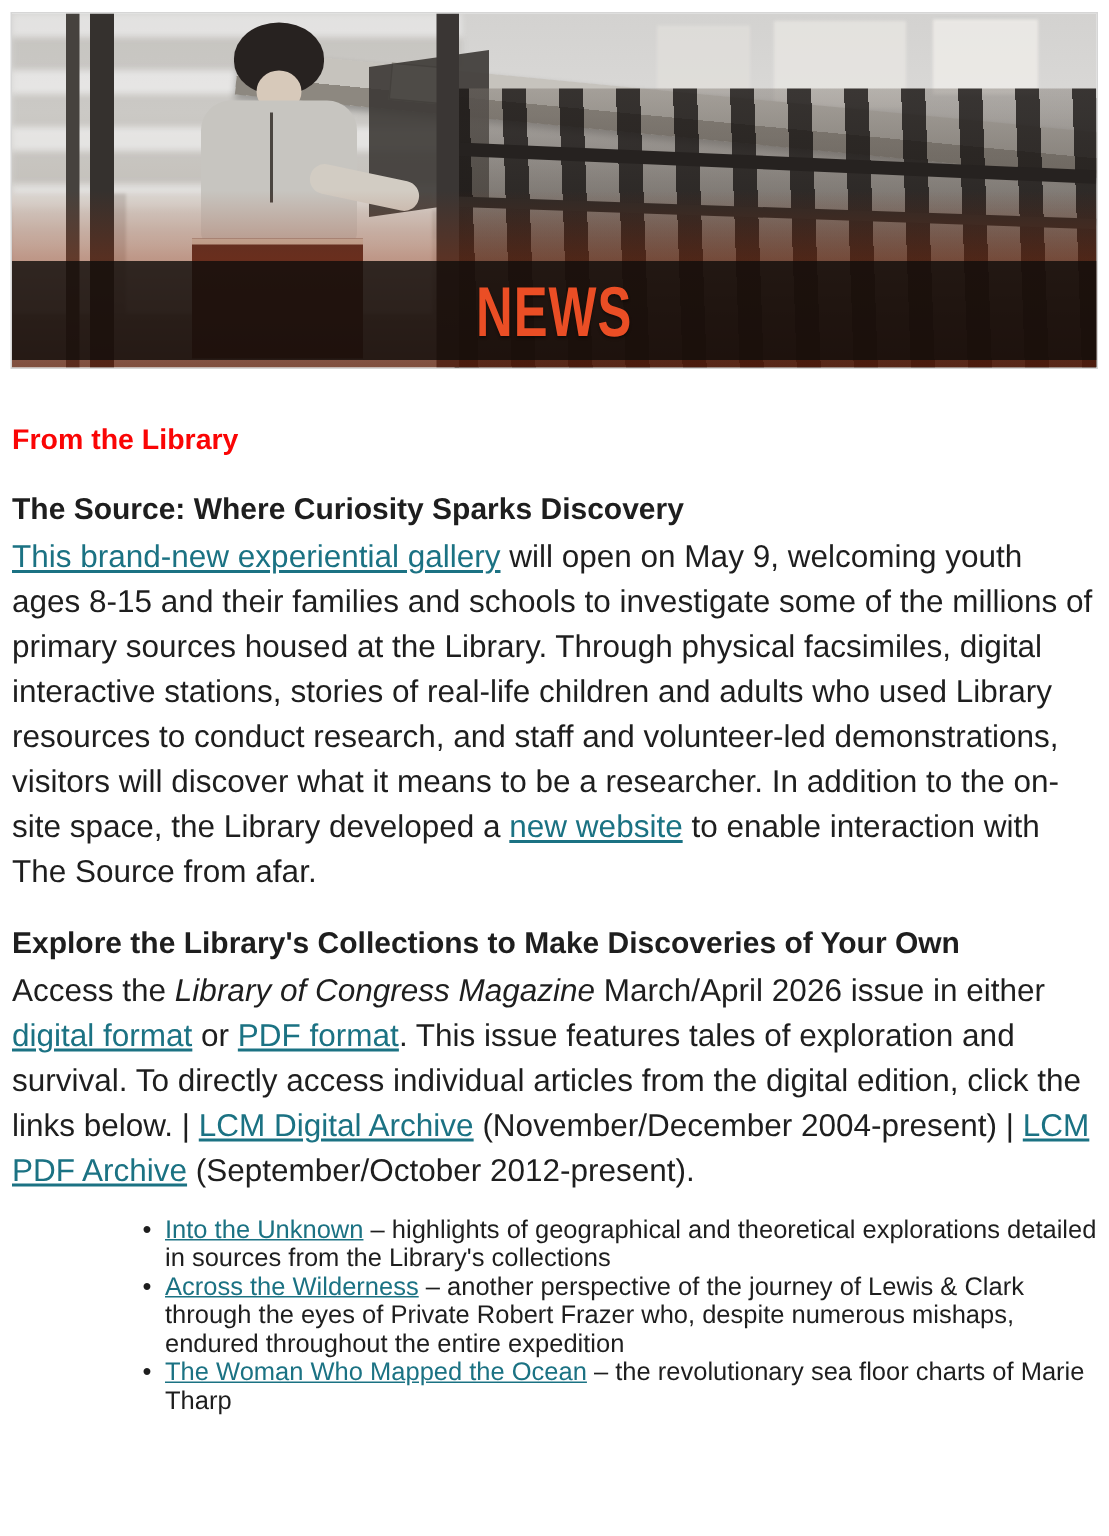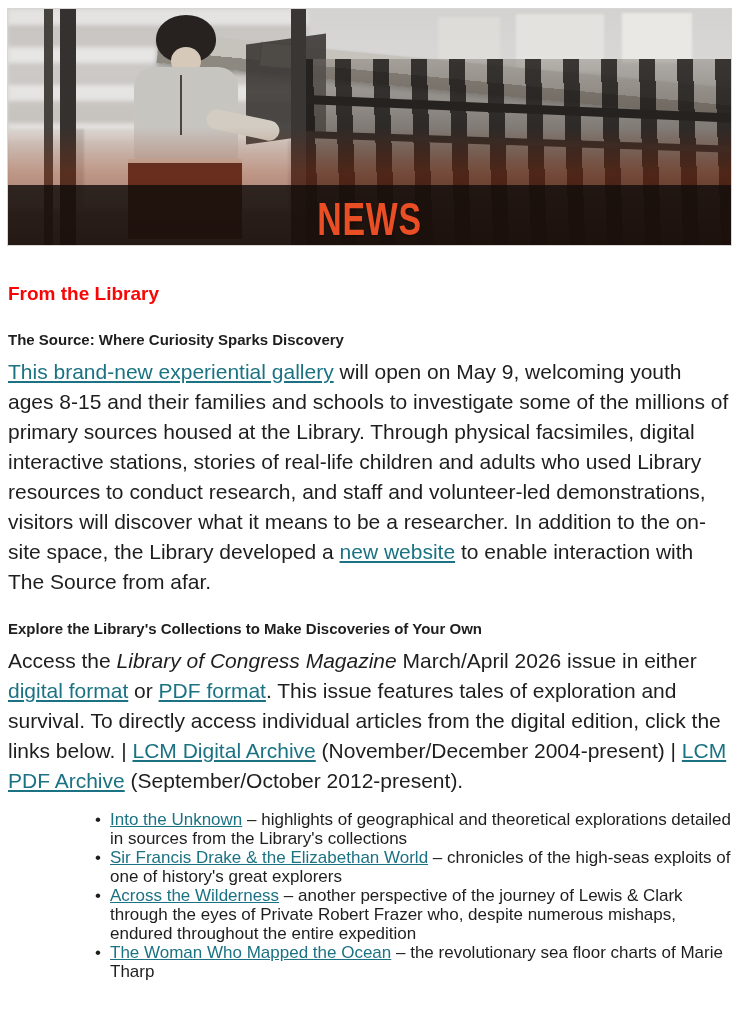--- a/index.html
+++ b/index.html
@@ -42,31 +42,31 @@
   .arm{left:198px;top:106px;width:74px;height:20px;background:#d2ccc3;border-radius:10px;transform:rotate(12deg);}
   .skirt{left:120px;top:150px;width:114px;height:80px;background:#512f28;border-top:4px solid #cfc6b8;}
   .hopper{left:238px;top:30px;width:80px;height:100px;background:#3c3835;transform:skewY(-8deg);opacity:.9;}
   .machine{left:295px;top:50px;right:0;bottom:0;
     background:repeating-linear-gradient(88deg,rgba(30,26,24,.85) 0 16px,rgba(112,104,97,.35) 16px 38px),
       linear-gradient(180deg,rgba(160,156,150,.15) 0%,rgba(42,36,31,.75) 68%,rgba(25,20,17,.92) 100%);}
   .rail-a{left:298px;top:86px;right:0;height:9px;background:#262220;transform:rotate(2.5deg);transform-origin:left center;}
   .rail-b{left:298px;top:122px;right:0;height:7px;background:#2e2a27;transform:rotate(2deg);transform-origin:left center;}
   .tint{left:0;right:0;bottom:0;height:118px;
     background:linear-gradient(180deg,rgba(150,45,10,0) 0%,rgba(150,45,10,.35) 38%,rgba(104,28,6,.6) 100%);}
-  .band{left:0;right:0;top:176px;height:66px;background:rgba(17,13,11,.82);
+  .band{left:0;right:0;top:165px;height:66px;background:rgba(17,13,11,.82);
     display:flex;align-items:center;justify-content:center;}
   .news-word{
     font-weight:700;font-size:47px;letter-spacing:1px;color:var(--news);
     transform:scaleX(.72);text-shadow:0 1px 2px rgba(0,0,0,.4);
     font-family:"Liberation Sans","DejaVu Sans",sans-serif;
   }
   
   .content{padding:0 8px;}
   .kicker{color:var(--red);font-weight:700;font-size:19px;line-height:20px;margin:38px 0 0;}
-  h2.article-title{font-size:15px;line-height:24px;margin:24px 0 5px;color:var(--ink);font-weight:700;}
+  h2.article-title{font-size:20px;line-height:24px;margin:24px 0 5px;color:var(--ink);font-weight:700;}
   h2.article-title.second{margin-top:20px;}
   p.body-par{font-size:21px;line-height:30px;margin:0;color:var(--ink);}
   ul.bullet-list{margin:14px 0 0;padding:0 0 0 60px;list-style:none;}
   ul.bullet-list li{font-size:17px;line-height:19px;position:relative;margin-left:42px;}
   ul.bullet-list li::before{content:"\2022";position:absolute;left:-15px;color:var(--ink);}
   a.link{color:var(--link);text-decoration:underline;cursor:pointer;}
   em{font-style:italic;}
 </style>
 </head>
 <body>
@@ -103,18 +103,17 @@
   <div class="kicker">From the Library</div>
 
   <h2 class="article-title">The Source: Where Curiosity Sparks Discovery</h2>
   <p class="body-par"><a class="link">This brand-new experiential gallery</a><span> will open on May 9, welcoming youth ages 8-15 and their families and schools to investigate some of the millions of primary sources housed at the Library. Through physical facsimiles, digital interactive stations, stories of real-life children and adults who used Library resources to conduct research, and staff and volunteer-led demonstrations, visitors will discover what it means to be a researcher. In addition to the on-site space, the Library developed a </span><a class="link">new website</a><span> to enable interaction with The Source from afar.</span></p>
 
   <h2 class="article-title second">Explore the Library's Collections to Make Discoveries of Your Own</h2>
   <p class="body-par"><span>Access the </span><em>Library of Congress Magazine</em><span> March/April 2026 issue in either </span><a class="link">digital format</a><span> or </span><a class="link">PDF format</a><span>. This issue features tales of exploration and survival. To directly access individual articles from the digital edition, click the links below. | </span><a class="link">LCM Digital Archive</a><span> (November/December 2004-present) | </span><a class="link">LCM PDF Archive</a><span> (September/October 2012-present).</span></p>
 
   <ul class="bullet-list">
       <li><a class="link">Into the Unknown</a><span> – highlights of geographical and theoretical explorations detailed in sources from the Library's collections</span></li>
-      <li><a class="link">Sir Francis Drake &amp; the Elizabethan World</a><span> – chronicles of the high-seas exploits of one of history's great explorers</span></li>
       <li><a class="link">Across the Wilderness</a><span> – another perspective of the journey of Lewis &amp; Clark through the eyes of Private Robert Frazer who, despite numerous mishaps, endured throughout the entire expedition</span></li>
       <li><a class="link">The Woman Who Mapped the Ocean</a><span> – the revolutionary sea floor charts of Marie Tharp</span></li>
     </ul>
 
 </div>
 
 </body></html>

